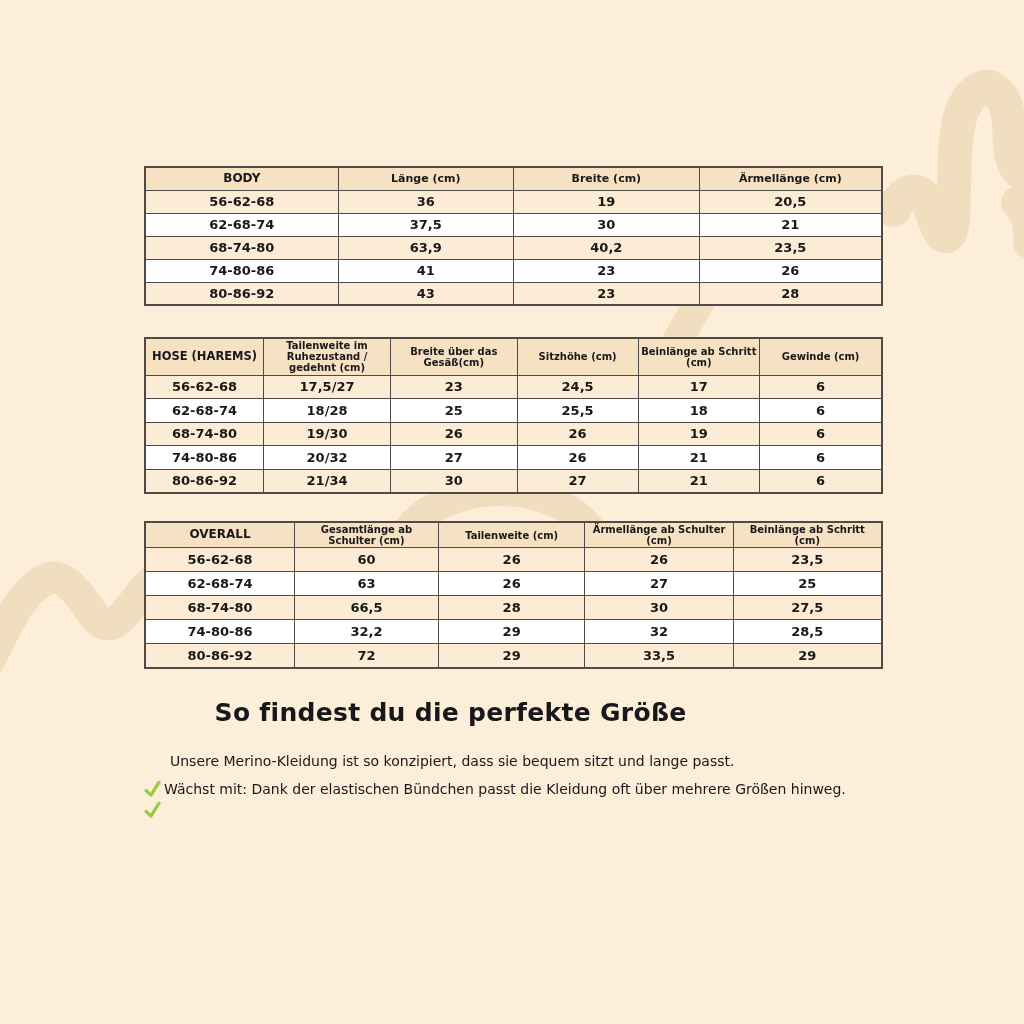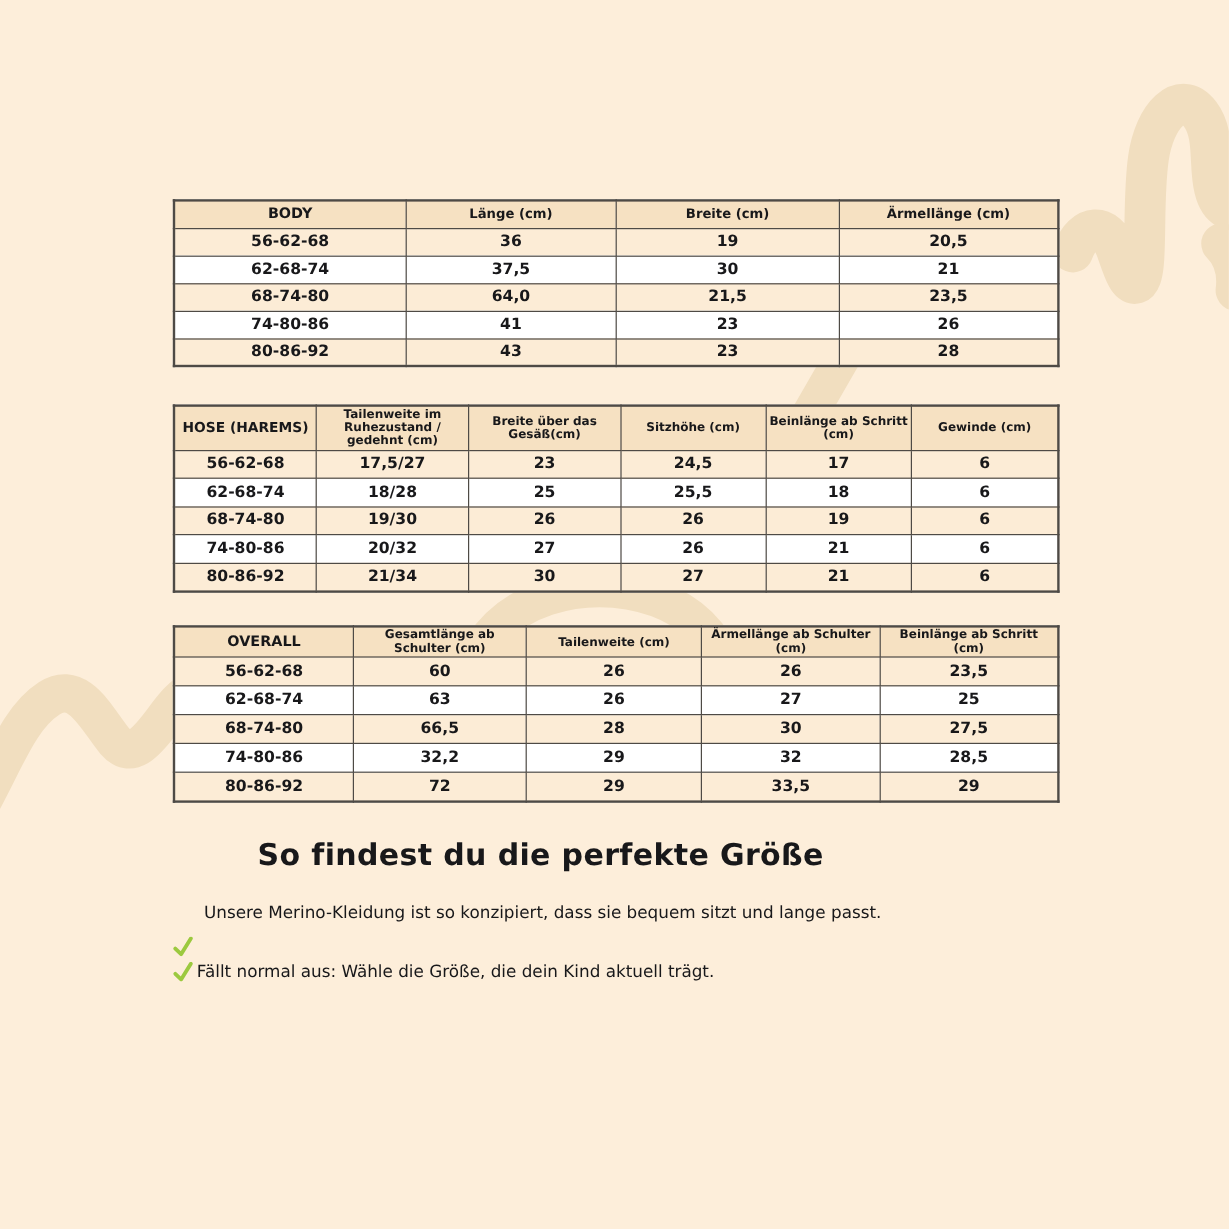--- a/index.html
+++ b/index.html
@@ -131,22 +131,22 @@
           <td>20,5</td>
         </tr>
         <tr>
           <td>62-68-74</td>
           <td>37,5</td>
           <td>30</td>
           <td>21</td>
         </tr>
         <tr>
           <td>68-74-80</td>
-          <td>64,0</td>
-          <td>21,5</td>
+          <td>63,9</td>
+          <td>40,2</td>
           <td>23,5</td>
         </tr>
         <tr>
           <td>74-80-86</td>
           <td>41</td>
           <td>23</td>
           <td>26</td>
         </tr>
         <tr>
           <td>80-86-92</td>
@@ -280,20 +280,20 @@
 </div>
 
 <div class="headline">So findest du die perfekte Größe</div>
 <p class="intro">Unsere Merino-Kleidung ist so konzipiert, dass sie bequem sitzt und lange passt.</p>
 
 <ul class="bullets">
   <li>
     <svg class="check" viewBox="0 0 18 16">
       <path d="M2 9 L6.5 14 L15.5 1.5" fill="none" stroke="#9cc93f" stroke-width="3.2" stroke-linecap="round" stroke-linejoin="round"></path>
     </svg>
+    <span>Wächst mit: Dank der elastischen Bündchen passt die Kleidung oft über mehrere Größen hinweg.</span>
   </li>
   <li>
     <svg class="check" viewBox="0 0 18 16">
       <path d="M2 9 L6.5 14 L15.5 1.5" fill="none" stroke="#9cc93f" stroke-width="3.2" stroke-linecap="round" stroke-linejoin="round"></path>
     </svg>
-    <span>Fällt normal aus: Wähle die Größe, die dein Kind aktuell trägt.</span>
   </li>
 </ul>
 
 </body></html>

